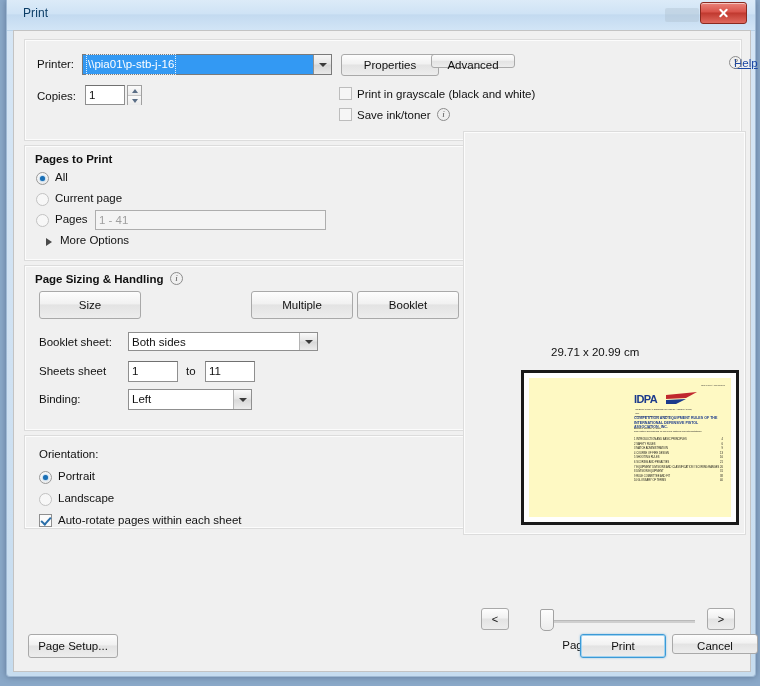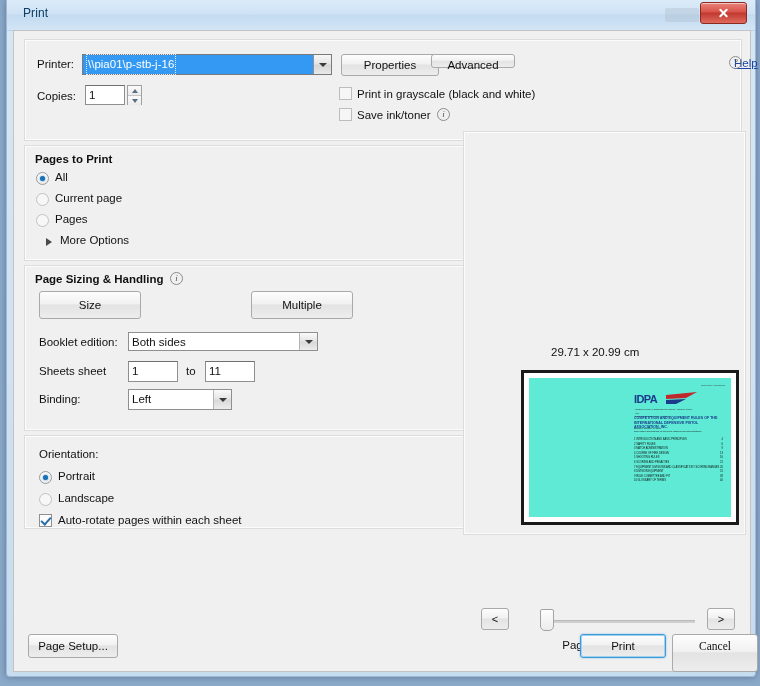--- a/index.html
+++ b/index.html
@@ -243,21 +243,21 @@
   #preview-page-frame {
     position: absolute;
     left: 507px; top: 339px;
     width: 218px; height: 155px;
     border: 3px solid #1a1a1a;
     background: #fff;
     box-sizing: border-box;
   }
   #preview-paper {
     position: absolute; inset: 5px;
-    background: #5eead4;
+    background: #fef9c3;
   }
   
   #mini-doc { position: absolute; left: 50%; top: 4px; width: 48%; height: 96%; }
   .mini-header {
     position: absolute; right: 2px; top: 2px;
     font-size: 2.4px; color: #333; letter-spacing: .1px; white-space: nowrap;
   }
   .idpa-logo { position: absolute; left: 4px; top: 10px; width: 62px; height: 15px; }
   .idpa-text {
     position: absolute; left: 0; top: 1px;
@@ -360,48 +360,50 @@
       <div class="group-title" style="left:10px; top:7px;">Pages to Print</div>
 
       <div class="radio checked" style="left:11px; top:26px;"></div>
       <div class="lbl" style="left:30px; top:25px;">All</div>
 
       <div class="radio dim" style="left:11px; top:47px;"></div>
       <div class="lbl" style="left:30px; top:46px;">Current page</div>
 
       <div class="radio dim" style="left:11px; top:68px;"></div>
       <div class="lbl" style="left:30px; top:67px;">Pages</div>
+      <div class="tbox placeholder" style="left:70px; top:64px; width:231px; height:20px;">1 - 41</div>
 
       <div class="tri" style="left:21px; top:92px;"></div>
       <div class="lbl" style="left:35px; top:88px;">More Options</div>
     </div>
 
     <div class="group" style="left:10px; top:234px; width:440px; height:164px;">
 
       <div class="group-title" style="left:10px; top:7px;">Page Sizing &amp; Handling</div>
       <div class="info-icon" style="left:145px; top:6px;">i</div>
 
       <div class="btn" style="left:14px; top:25px; width:102px; height:28px; line-height:26px;">
         <span>Size</span>
       </div>
       <div class="btn" style="left:226px; top:25px; width:102px; height:28px; line-height:26px;">Multiple</div>
-
-      <div class="lbl" style="left:14px; top:70px;">Booklet edition:</div>
+      <div class="btn" style="left:332px; top:25px; width:102px; height:28px; line-height:26px;">Booklet</div>
+
+      <div class="lbl" style="left:14px; top:70px;">Booklet sheet:</div>
       <div class="combo" style="left:103px; top:66px; width:190px; height:19px;">
         <span>Both sides</span>
         <span class="arrow-btn"></span>
       </div>
 
       <div class="lbl" style="left:14px; top:99px;">Sheets sheet</div>
       <div class="tbox" style="left:103px; top:95px; width:50px; height:21px;">1</div>
       <div class="lbl" style="left:161px; top:99px;">to</div>
       <div class="tbox" style="left:180px; top:95px; width:50px; height:21px;">11</div>
 
       <div class="lbl" style="left:14px; top:127px;">Binding:</div>
-      <div class="combo" style="left:103px; top:123px; width:104px; height:21px;">
+      <div class="combo" style="left:103px; top:123px; width:124px; height:21px;">
         <span>Left</span>
         <span class="arrow-btn"></span>
       </div>
     </div>
 
     <div class="group" style="left:10px; top:404px; width:440px; height:92px;">
 
       <div class="lbl" style="left:14px; top:12px;">Orientation:</div>
 
       <div class="radio checked" style="left:14px; top:35px;"></div>
@@ -495,16 +497,16 @@
     <div class="btn" id="nav-prev" style="left:467px; top:577px;">&lt;</div>
     <div id="slider-track"></div>
     <div id="slider-thumb"></div>
     <div class="btn" id="nav-next" style="left:693px; top:577px;">&gt;</div>
     <div id="page-indicator">Page 1 of 22 (1)</div>
 
     <div class="sep-line" style="left:0px; top:600px; width:0px;"></div>
 
     <div class="btn" style="left:14px; top:603px; width:90px; height:24px; line-height:22px;">Page Setup...</div>
     <div class="btn default" style="left:566px; top:603px; width:86px; height:24px; line-height:22px;">Print</div>
-    <div class="btn" style="left:658px; top:603px; width:86px; height:38px; line-height:22px;font-family:Liberation Serif, serif;">Cancel</div>
+    <div class="btn" style="left:658px; top:603px; width:86px; height:20px; line-height:22px;">Cancel</div>
 
   </div>
 </div>
 
 </body></html>

